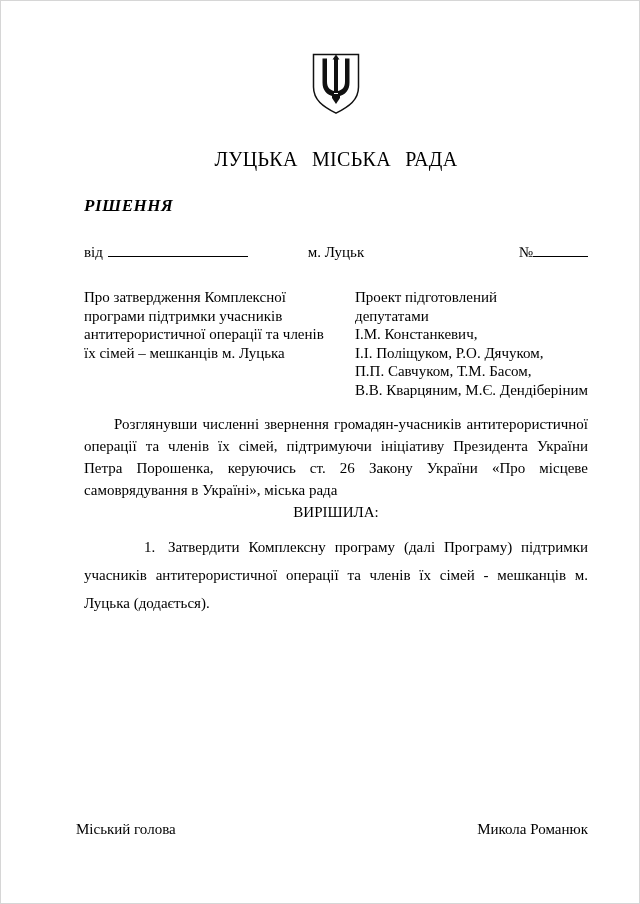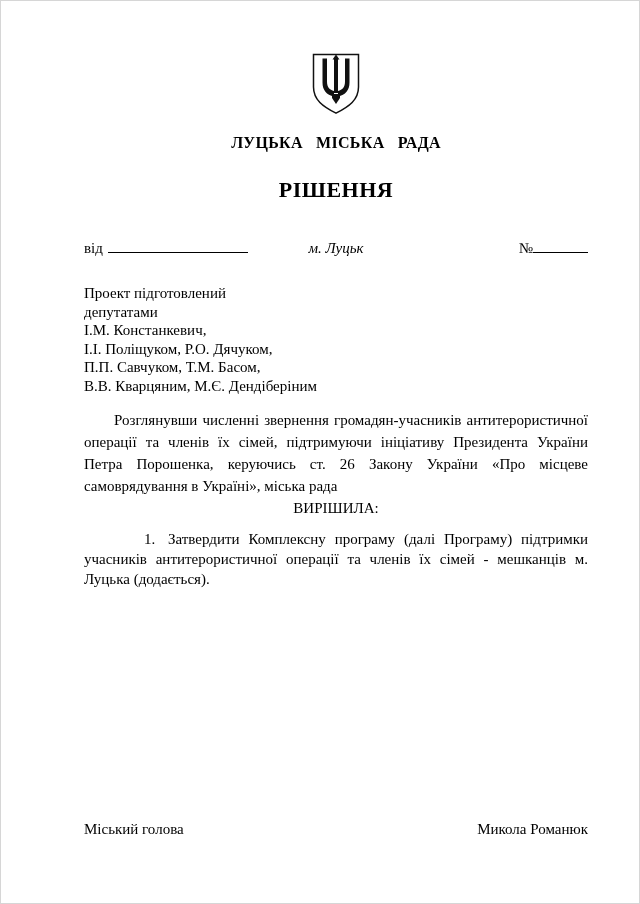--- a/index.html
+++ b/index.html
@@ -13,45 +13,45 @@
     font-size: 15px;
     box-sizing: border-box;
     border: 1px solid #d6d6d6;
     overflow: hidden;
   }
   .content { padding: 0 51px 0 83px; }
 
   .emblem { display: block; margin: 52px auto 0 auto; width: 52px; height: 62px; }
 
   .org-name {
-    margin-top: 17px;
+    margin-top: 33px;
     text-align: center;
-    font-weight: bold;
-    font-size: 16px;
+    font-weight: normal;
+    font-size: 20px;
     letter-spacing: 0.3px;
     word-spacing: 9px;
     line-height: 22px;
   }
   .doc-type {
     margin-top: 25px;
-    text-align: center;
     font-weight: bold;
-    font-size: 22px;
+    font-size: 17px;
     letter-spacing: 0.5px;
     line-height: 22px;
+    font-style: italic;
   }
 
   .meta-row {
-    margin-top: 37px;
+    margin-top: 25px;
     display: flex;
     align-items: baseline;
     line-height: 20px;
   }
   .meta-left  { flex: 1 1 0; text-align: left; }
-  .meta-center{ flex: 0 0 auto; text-align: center; font-style: italic; }
+  .meta-center{ flex: 0 0 auto; text-align: center; }
   .meta-right { flex: 1 1 0; text-align: right; }
   .blank-line {
     display: inline-block;
     border-bottom: 1px solid #000;
     height: 13px;
     vertical-align: baseline;
   }
   .blank-date { width: 140px; margin-left: 5px; }
   .blank-number { width: 55px; }
 
@@ -74,27 +74,27 @@
   .resolution-word {
     text-align: center;
     line-height: 22px;
   }
 
   .items { margin-top: 10px; }
   .item {
     margin: 0;
     text-align: justify;
     text-indent: 30px;
-    line-height: 20px;
+    line-height: 28px;
   }
   .item .num { display: inline-block; width: 54px; }
 
   .signature-row {
     position: absolute;
-    left: 83px;
+    left: 75px;
     right: 51px;
     top: 818px;
     display: flex;
     justify-content: space-between;
     line-height: 20px;
   }
 </style>
 </head>
 <body>
 
@@ -119,20 +119,24 @@
       <div class="meta-left">
         <span>від</span><span class="blank-line blank-date"></span>
       </div>
       <div class="meta-center">м. Луцьк</div>
       <div class="meta-right">
         <span>№</span><span class="blank-line blank-number"></span>
       </div>
     </div>
 
     <div class="subject-row">
+      <div class="subject-left">Про затвердження Комплексної
+програми підтримки учасників
+антитерористичної операції та членів
+їх сімей – мешканців м. Луцька</div>
       <div class="subject-right">Проект підготовлений
 депутатами
 І.М. Констанкевич,
 І.І. Поліщуком, Р.О. Дячуком,
 П.П. Савчуком, Т.М. Басом,
 В.В. Кварцяним, М.Є. Дендіберіним</div>
     </div>
 
     <p class="preamble">Розглянувши численні звернення громадян-учасників антитерористичної операції та членів їх сімей, підтримуючи ініціативу Президента України Петра Порошенка, керуючись ст. 26 Закону України «Про місцеве самоврядування в Україні», міська рада</p>
 

